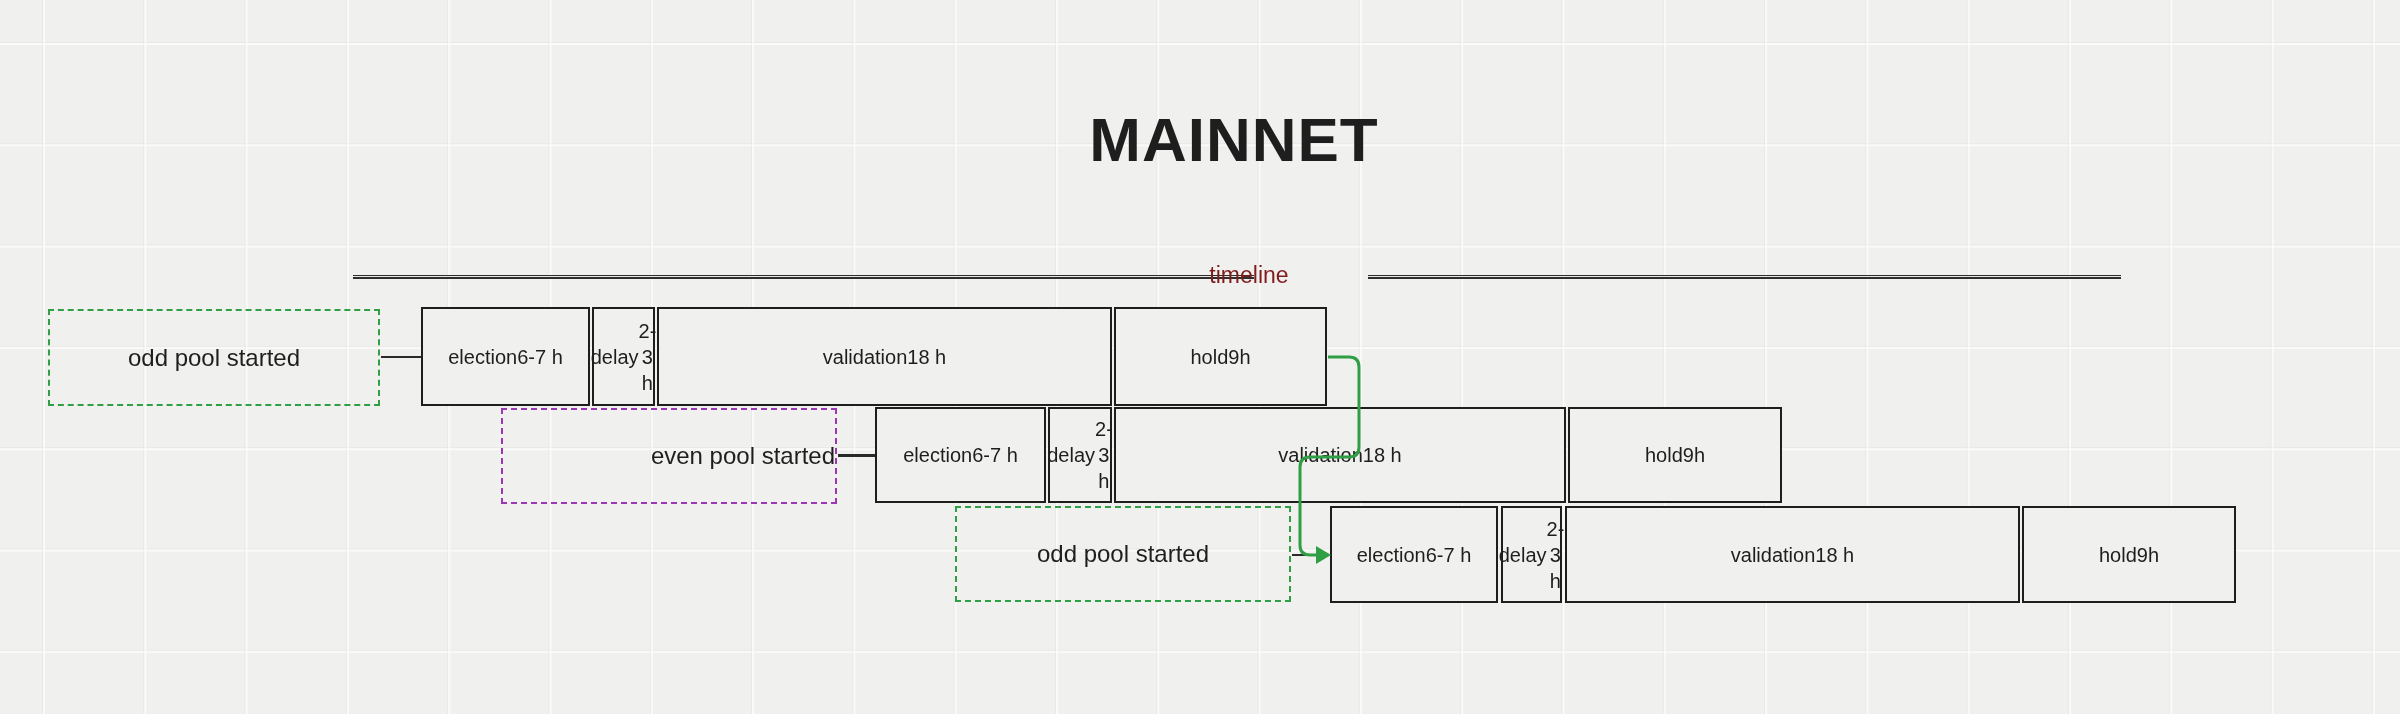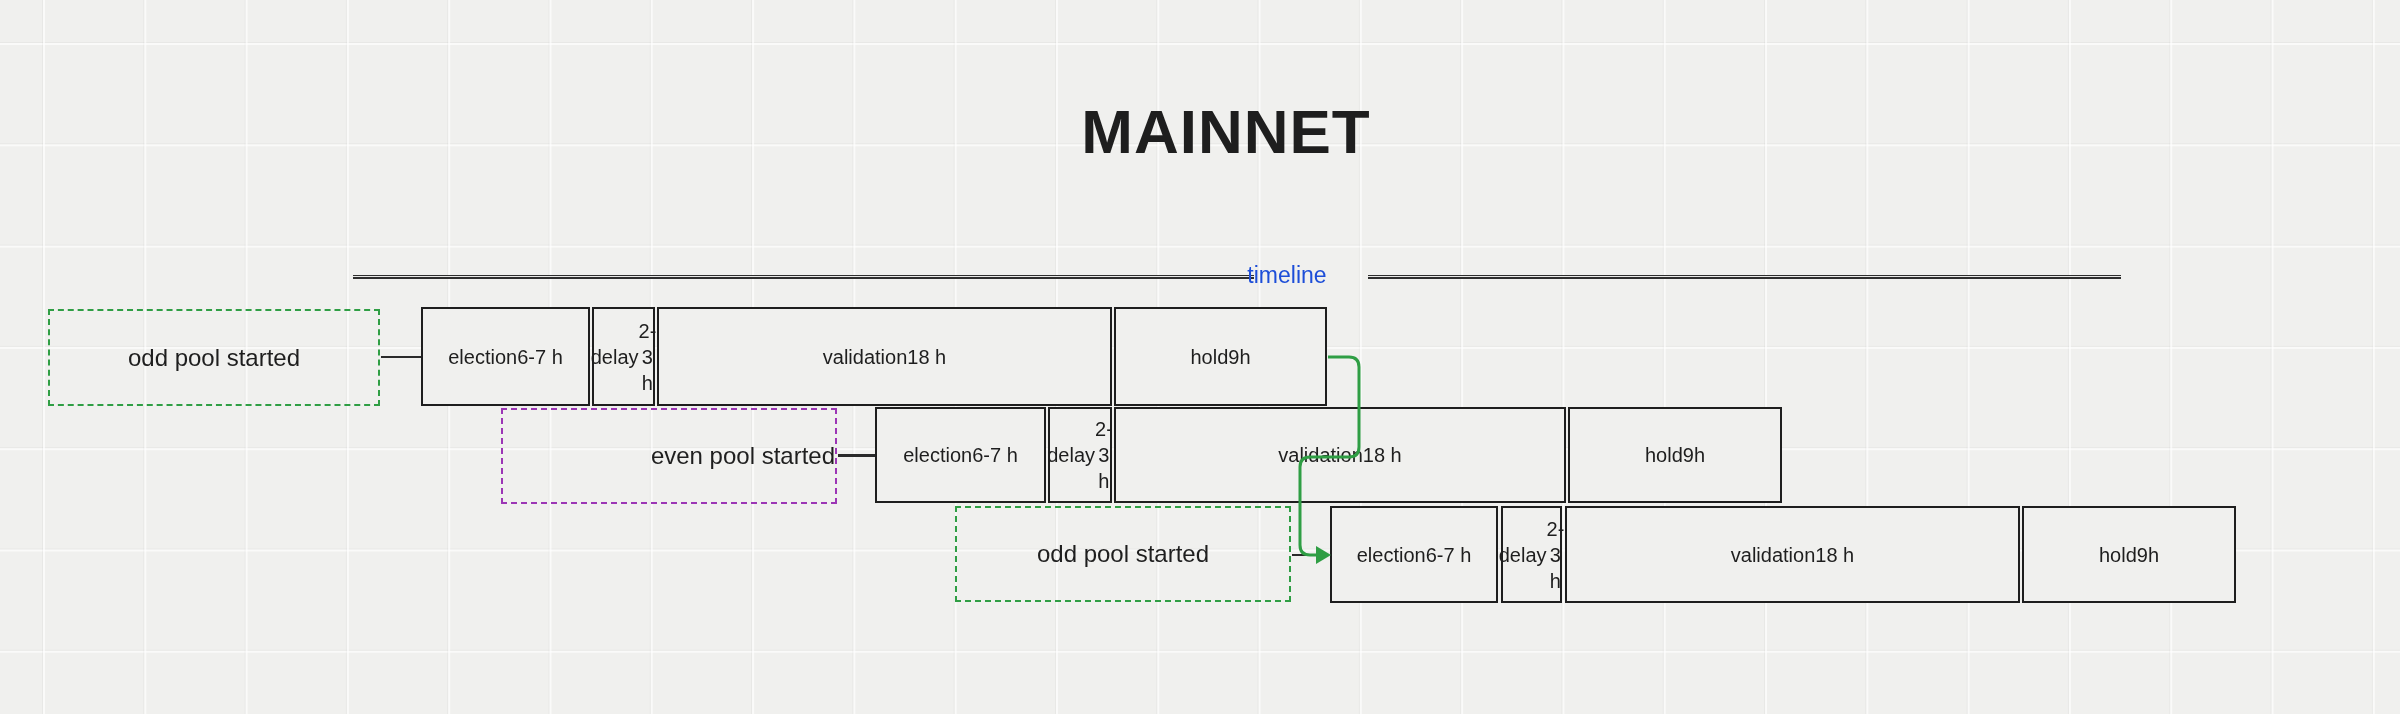--- a/index.html
+++ b/index.html
@@ -24,40 +24,40 @@
       linear-gradient(to bottom, rgba(0,0,0,0.035) 0 1.4px, rgba(255,255,255,0.65) 1.4px 3.4px, rgba(0,0,0,0) 3.4px);
     background-size: 101.3px 100%, 100% 101.3px;
     background-position: 42px 0, 0 42px;
     background-repeat: repeat;
   }
   .title {
     position: absolute;
     left: 1222px;
     top: 92px;
     transform: translateX(-50%);
-    margin: 4px;
+    margin: 12px;
     font-size: 62px;
     font-weight: 700;
     letter-spacing: 1px;
     color: var(--ink, #1e1e1e);
     white-space: nowrap;
   }
   .tl-seg {
     position: absolute;
     height: 4px;
     background: linear-gradient(to bottom, #2e2e2e 0 36%, #e9e9e7 36% 58%, #2e2e2e 58% 100%);
   }
   .tl-label {
     position: absolute;
-    left: 1230px;
+    left: 1192px;
     top: 262px;
     width: 114px;
     text-align: center;
     font-size: 23px;
-    color: #1d4ed8;
+    color: #7f1d1d;
     white-space: nowrap;
   }
   .phase {
     position: absolute;
     box-sizing: border-box;
     border: 2.5px solid var(--ink, #1e1e1e);
     background: var(--bg, #f0f0ee);
     display: flex;
     align-items: center;
     justify-content: center;

